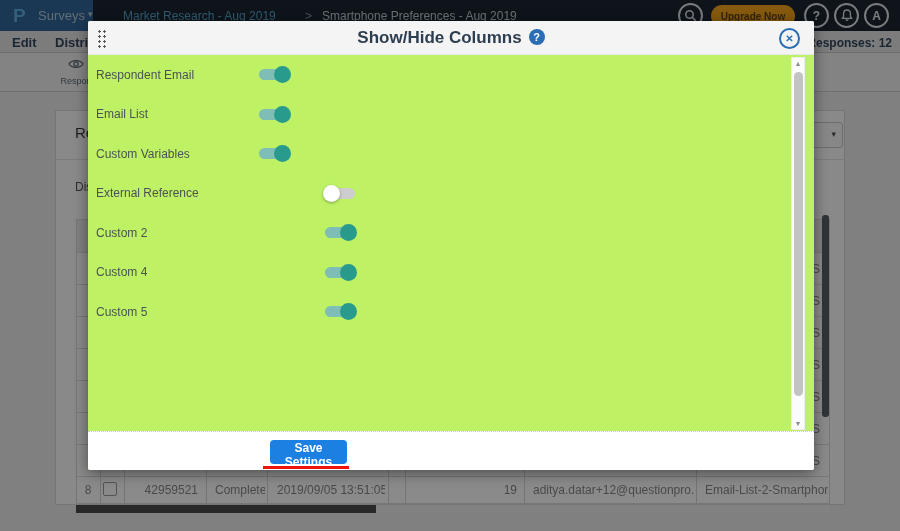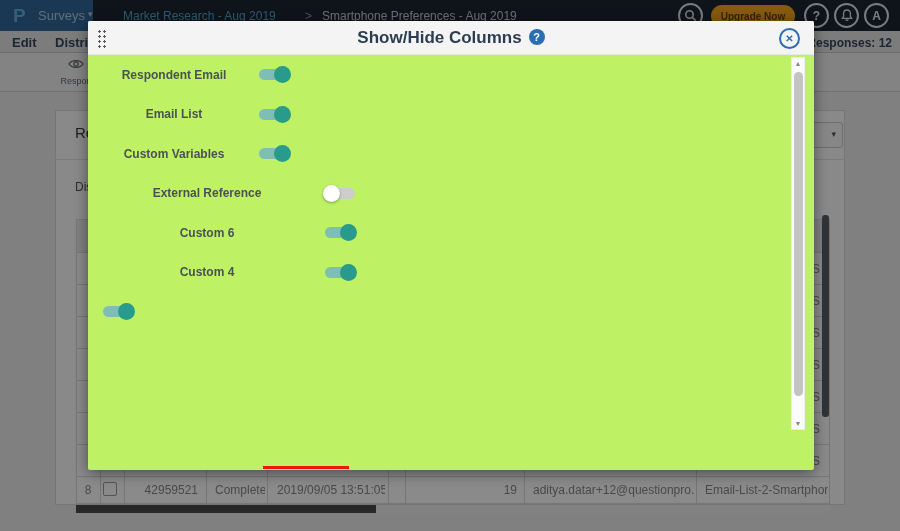--- a/index.html
+++ b/index.html
@@ -34,21 +34,21 @@
   
   .overlay{position:absolute;left:0;top:0;width:900px;height:531px;background:rgba(0,0,0,0.46);z-index:10;}
   .modal{position:absolute;left:88px;top:21px;width:726px;height:449px;background:#bef264;z-index:20;box-shadow:0 3px 14px rgba(0,0,0,0.45);border-radius:2px;}
   .mhead{position:absolute;left:0;top:0;width:726px;height:34px;background:#f4f4f5;border-bottom:1px solid #e7e7e7;box-sizing:border-box;border-radius:2px 2px 0 0;}
   .draghandle{position:absolute;left:9px;top:8px;width:10px;height:19px;background-image:radial-gradient(circle,#5a5a5a 1.1px,transparent 1.4px);background-size:5px 5px;}
   .mtitle{position:absolute;left:0;top:7px;width:726px;text-align:center;font-size:17px;font-weight:bold;color:#2d3e50;}
   .helpbadge{display:inline-block;width:16px;height:16px;border-radius:50%;background:#2a6db5;color:#fff;font-size:11px;font-weight:bold;line-height:16px;text-align:center;vertical-align:2px;margin-left:7px;}
   .mclose{position:absolute;right:14px;top:7px;width:21px;height:21px;border:2px solid #2a6db5;border-radius:50%;box-sizing:border-box;color:#2a6db5;font-size:10px;font-weight:bold;display:flex;align-items:center;justify-content:center;}
   .mbody{position:absolute;left:0;top:34px;width:726px;height:376px;overflow:hidden;}
   .toggle-row{display:flex;align-items:center;height:39.5px;padding-left:8px;}
-  .tlbl{text-align:center;font-size:12px;font-weight:bold;color:#4c5156;white-space:nowrap;}
+  .tlbl{text-align:left;font-size:12px;font-weight:normal;color:#4c5156;white-space:nowrap;}
   .toggle-row.g-a .tlbl{width:156px;}
   .toggle-row.g-b .tlbl{width:222px;}
   .toggle{position:relative;width:30px;height:17px;margin-left:7px;display:inline-block;}
   .toggle .track{position:absolute;left:0;top:3px;width:30px;height:11px;border-radius:6px;background:#7fbeb6;}
   .toggle .knob{position:absolute;top:0;right:-2px;width:17px;height:17px;border-radius:50%;background:#299b8d;}
   .toggle.off .track{background:#cdcdcd;}
   .toggle.off .knob{right:auto;left:-2px;background:#fff;box-shadow:0 1px 3px rgba(0,0,0,0.35);}
   .rail{position:absolute;right:9px;top:36px;width:14px;height:373px;background:#fbfbfb;border:1px solid #ededed;box-sizing:border-box;}
   .rail .arrow{position:absolute;left:0;width:12px;text-align:center;font-size:7px;color:#8a8a8a;}
   .rail .thumb{position:absolute;left:2px;top:14px;width:9px;height:324px;background:#c3c3c3;border-radius:5px;}
@@ -206,45 +206,49 @@
             </span>
           </div>
           <div class="toggle-row g-b" style="position: relative;">
             <span class="tlbl">External Reference</span>
             <span class="toggle off">
               <span class="track"></span>
               <span class="knob"></span>
             </span>
           </div>
           <div class="toggle-row g-b" style="position: relative;">
-            <span class="tlbl">Custom 6</span>
+            <span class="tlbl">Custom 2</span>
             <span class="toggle">
               <span class="track"></span>
               <span class="knob"></span>
             </span>
           </div>
           <div class="toggle-row g-b" style="position: relative;">
             <span class="tlbl">Custom 4</span>
             <span class="toggle">
               <span class="track"></span>
               <span class="knob"></span>
             </span>
           </div>
           <div class="toggle-row g-b" style="position: relative;">
+            <span class="tlbl">Custom 5</span>
             <span class="toggle">
               <span class="track"></span>
               <span class="knob"></span>
             </span>
           </div>
         </div>
 
     </div>
 
     <div class="rail">
       <span class="arrow" style="top:2px;">▲</span>
       <span class="arrow" style="bottom:2px;">▼</span>
       <span class="thumb"></span>
     </div>
 
+    <div class="mfoot">
+      <button class="savebtn">Save Settings</button>
+    </div>
   </div>
 
   <div class="annotation"></div>
 </div>
 
 </body></html>

